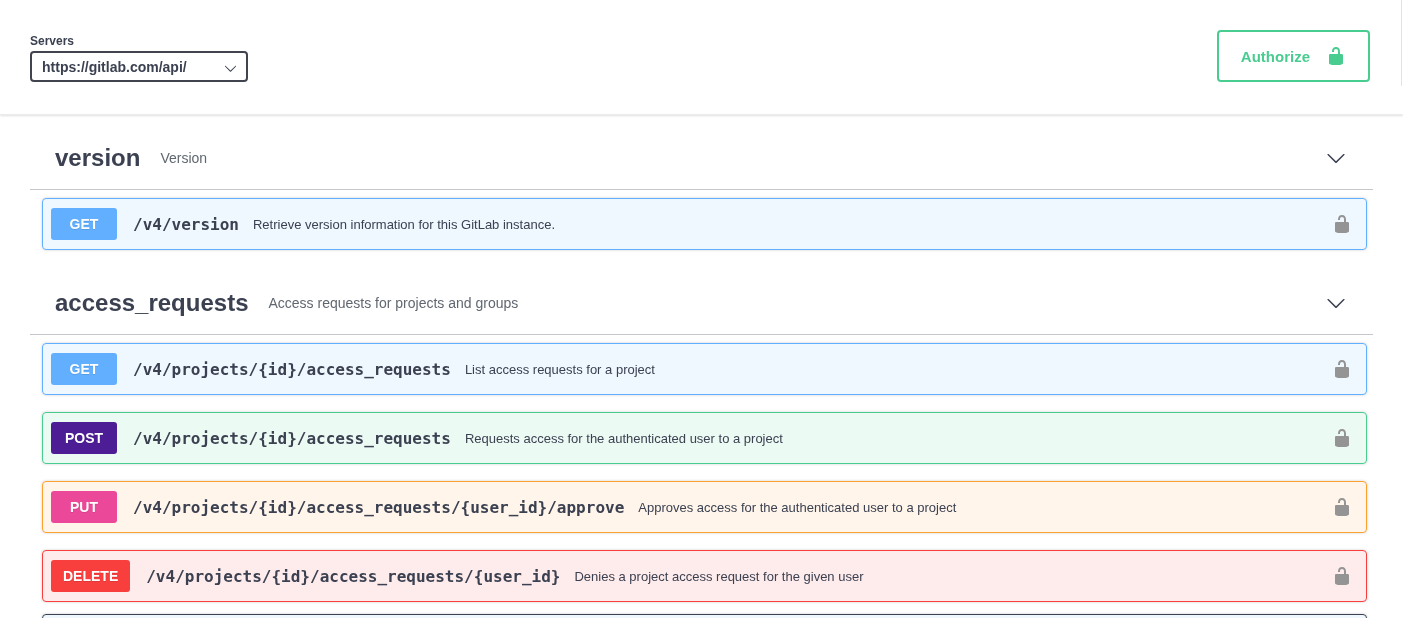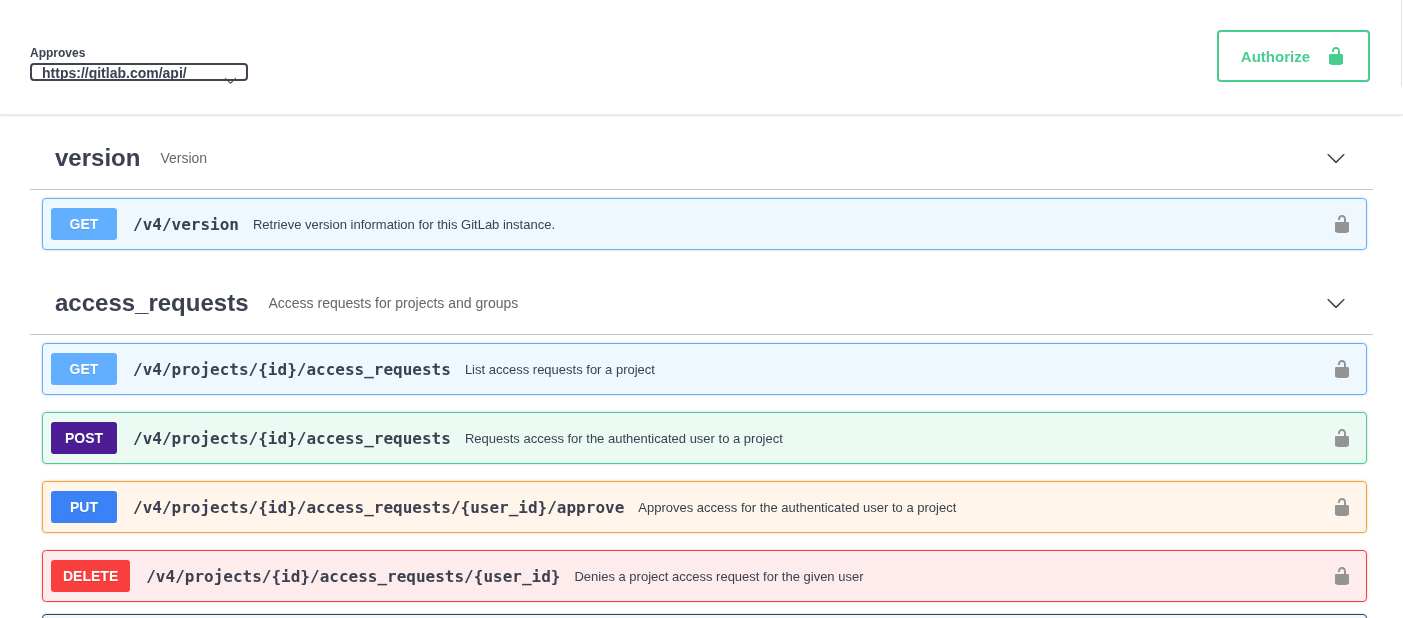--- a/index.html
+++ b/index.html
@@ -23,21 +23,21 @@
   .servers-title {
     display: block;
     font-size: 12px;
     font-weight: 700;
     color: #3b4151;
     margin-bottom: 3px;
   }
   .server-select-wrap { position: relative; width: 218px; }
   .server-select {
     width: 100%;
-    height: 18px;
+    height: 31px;
     appearance: none;
     -webkit-appearance: none;
     border: 2px solid #41444e;
     border-radius: 4px;
     background: #ffffff;
     font-family: "Liberation Sans", sans-serif;
     font-size: 14px;
     font-weight: 700;
     color: #3b4151;
     padding: 0 34px 0 10px;
@@ -141,41 +141,41 @@
     cursor: pointer;
   }
   .lock-btn svg { fill: #949494; }
 
   
   .opblock-get    { background: rgba(97,175,254,.10);  border-color: #61affe; }
   .opblock-get    .method-badge { background: #61affe; }
   .opblock-post   { background: rgba(73,204,144,.10);  border-color: #49cc90; }
   .opblock-post   .method-badge { background: #4c1d95; }
   .opblock-put    { background: rgba(252,161,48,.10);  border-color: #fca130; }
-  .opblock-put    .method-badge { background: #3b82f6; }
+  .opblock-put    .method-badge { background: #ec4899; }
   .opblock-delete { background: rgba(249,62,62,.10);   border-color: #f93e3e; }
   .opblock-delete .method-badge { background: #f93e3e; }
 
   
   .next-peek {
     position: absolute;
     left: 42px; right: 36px;
     top: 614px;
     height: 14px;
     border: 1px solid;
     border-radius: 4px;
     box-shadow: 0 0 3px rgba(0,0,0,.19);
   }
 </style>
 </head>
 <body>
 
 <div class="scheme-container">
   <div class="servers-block">
-    <label class="servers-title">Approves</label>
+    <label class="servers-title">Servers</label>
     <div class="server-select-wrap">
       <select class="server-select">
         <option>https://gitlab.com/api/</option>
       </select>
       <svg class="server-select-arrow" width="13" height="13" viewBox="0 0 20 20">
         <path d="M17.418 6.109c.272-.268.709-.268.979 0s.271.701 0 .969l-7.908 7.83c-.27.268-.707.268-.979 0l-7.908-7.83c-.27-.268-.27-.701 0-.969.271-.268.709-.268.979 0L10 13.25l7.418-7.141z"></path>
       </svg>
     </div>
   </div>
   <button class="authorize-btn">

